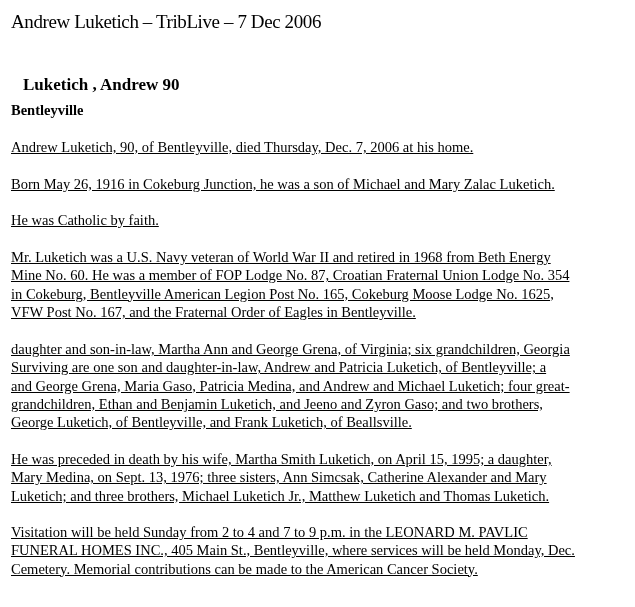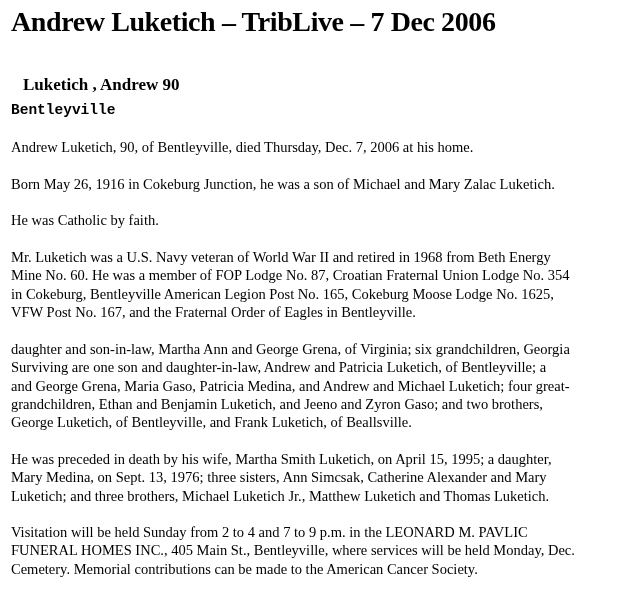--- a/index.html
+++ b/index.html
@@ -5,37 +5,36 @@
   html, body { margin: 0; padding: 0; background: #ffffff; }
   body {
     width: 635px; height: 607px; overflow: hidden;
     font-family: "Liberation Serif", "DejaVu Serif", serif;
     color: #000000;
     position: relative;
   }
   .doc { position: absolute; left: 11px; top: 0; width: 620px; }
   .title {
     position: absolute; left: 0; top: 7px;
-    font-size: 28px; font-weight: bold; letter-spacing: -0.4px;
+    font-size: 19px; font-weight: normal; letter-spacing: -0.4px;
     white-space: nowrap; margin: 0; line-height: 30px;
   }
   .subtitle {
     position: absolute; left: 0; top: 62px;
     font-size: 17px; font-weight: bold; margin: 12px; line-height: 22px;
     white-space: nowrap;
   }
   .place {
     position: absolute; left: 0; top: 101px;
     font-size: 14.5px; font-weight: bold; margin: 0; line-height: 18px;
     white-space: nowrap;
-    font-family: Liberation Mono, monospace;
   }
   .para {
     position: absolute; left: 0; margin: 0;
-    font-size: 14.5px; line-height: 18.3px;
+    font-size: 14.5px; line-height: 18.3px; text-decoration: underline;
   }
   .line { display: block; white-space: nowrap; }
 </style>
 </head>
 <body>
 
 <div class="doc">
   <h1 class="title">Andrew Luketich – TribLive – 7 Dec 2006</h1>
   <h2 class="subtitle">Luketich , Andrew 90</h2>
   <h3 class="place">Bentleyville</h3>

